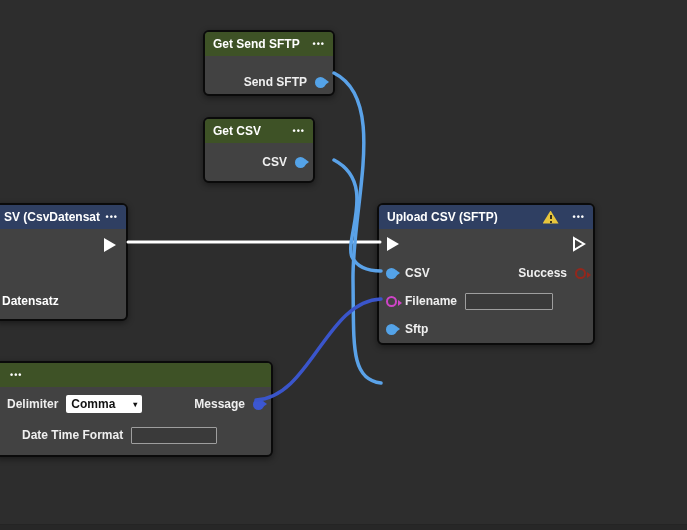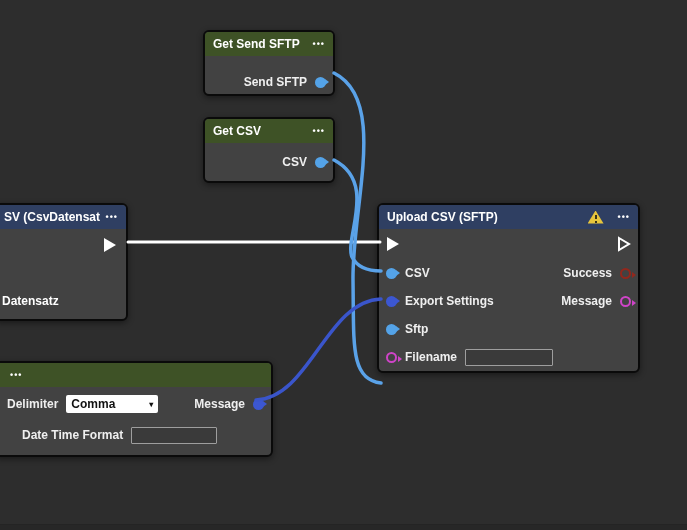--- a/index.html
+++ b/index.html
@@ -43,21 +43,21 @@
   .warn { position:relative; width:16px; height:13px; background:#e7c53c;
           clip-path:polygon(50% 0, 100% 100%, 0 100%); margin-right:8px; flex:0 0 auto; }
   .warn i { position:absolute; left:7px; top:4px; width:2px; height:4px; background:#38331a; }
   .warn i::after { content:''; position:absolute; top:6px; left:0; width:2px; height:2px; background:#38331a; }
 
   .tbox { height:17px; background:#3a3a3a; border:1px solid #9e9e9e; border-radius:1px;
           color:#eee; font-size:11px; padding:0 4px; }
   .tbox.w88 { width:88px; }
   .tbox.w86 { width:86px; }
 
-  .dd { display:flex; align-items:center; justify-content:space-between; width:92px; height:18px;
+  .dd { display:flex; align-items:center; justify-content:space-between; width:76px; height:18px;
         background:#fff; color:#111; border-radius:2px; padding:0 5px; font-size:12px; font-weight:bold; }
   .dd .chev { font-size:8px; color:#111; }
   .cutlabel { position:absolute; left:6px; font-size:12px; font-weight:bold; color:#ffffff; }
 </style>
 </head>
 <body>
 
 <div class="canvas">
 
   <svg class="wires" width="687" height="530" viewBox="0 0 687 530">
@@ -73,21 +73,21 @@
       <span class="menu-dots">•••</span>
     </div>
     <div class="node-body" style="height:38px;">
       <div class="row out" style="height:52px;">
         <span class="plabel r">Send SFTP</span>
         <span class="port filled c-lblue"></span>
       </div>
     </div>
   </div>
 
-  <div class="node" style="left:203px; top:117px; width:132px;">
+  <div class="node" style="left:203px; top:117px; width:112px;">
     <div class="node-header green">
       <span class="node-title">Get CSV</span>
       <span class="menu-dots">•••</span>
     </div>
     <div class="node-body" style="height:38px;">
       <div class="row out" style="height:38px;">
         <span class="plabel r">CSV</span>
         <span class="port filled c-lblue"></span>
       </div>
     </div>
@@ -100,21 +100,21 @@
     </div>
     <div class="node-body" style="height:90px;">
       <svg class="exec-tri" style="position:absolute; right:9px; top:8px;" width="14" height="16">
         <path d="M1,1 L13,8 L1,15 Z" fill="#ffffff"></path>
       </svg>
 
       <span class="cutlabel" style="top:65px;">Datensatz</span>
     </div>
   </div>
 
-  <div class="node" style="left:377px; top:203px; width:263px;">
+  <div class="node" style="left:377px; top:203px; width:218px;">
     <div class="node-header navy">
       <span class="node-title">Upload CSV (SFTP)</span>
       <span class="warn">
           <i></i>
         </span>
       <span class="menu-dots">•••</span>
     </div>
     <div class="node-body">
       <div class="row exec">
         <svg class="exec-tri" width="14" height="16">
@@ -125,34 +125,27 @@
         </svg>
       </div>
       <div class="row">
         <span class="port filled c-lblue"></span>
         <span class="plabel">CSV</span>
         <span class="grow"></span>
         <span class="plabel">Success</span>
         <span class="port outline c-dred"></span>
       </div>
       <div class="row">
-        <span class="port filled c-rblue"></span>
-        <span class="plabel">Export Settings</span>
-        <span class="grow"></span>
-        <span class="plabel">Message</span>
         <span class="port outline c-mag"></span>
+        <span class="plabel">Filename</span>
+        <input class="tbox w88" type="text" placeholder="" style="">
       </div>
       <div class="row">
         <span class="port filled c-lblue"></span>
         <span class="plabel">Sftp</span>
-      </div>
-      <div class="row">
-        <span class="port outline c-mag"></span>
-        <span class="plabel">Filename</span>
-        <input class="tbox w88" type="text" placeholder="" style="">
       </div>
     </div>
   </div>
 
   <div class="node" style="left:-6px; top:361px; width:279px;">
     <div class="node-header green" style="height:22px;">
       <span class="menu-dots">•••</span>
     </div>
     <div class="node-body" style="padding-bottom:6px;">
       <div class="row" style="height:34px;">

